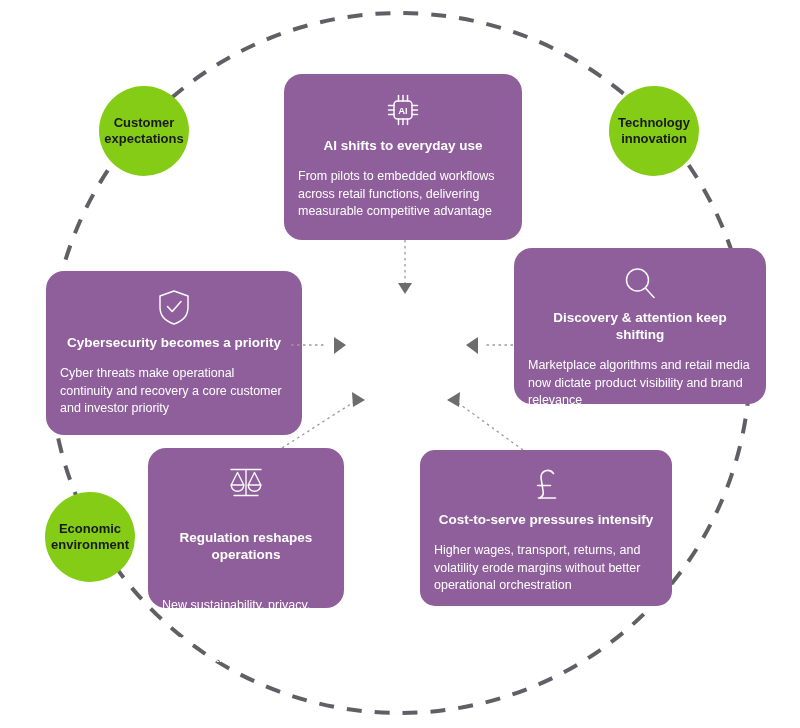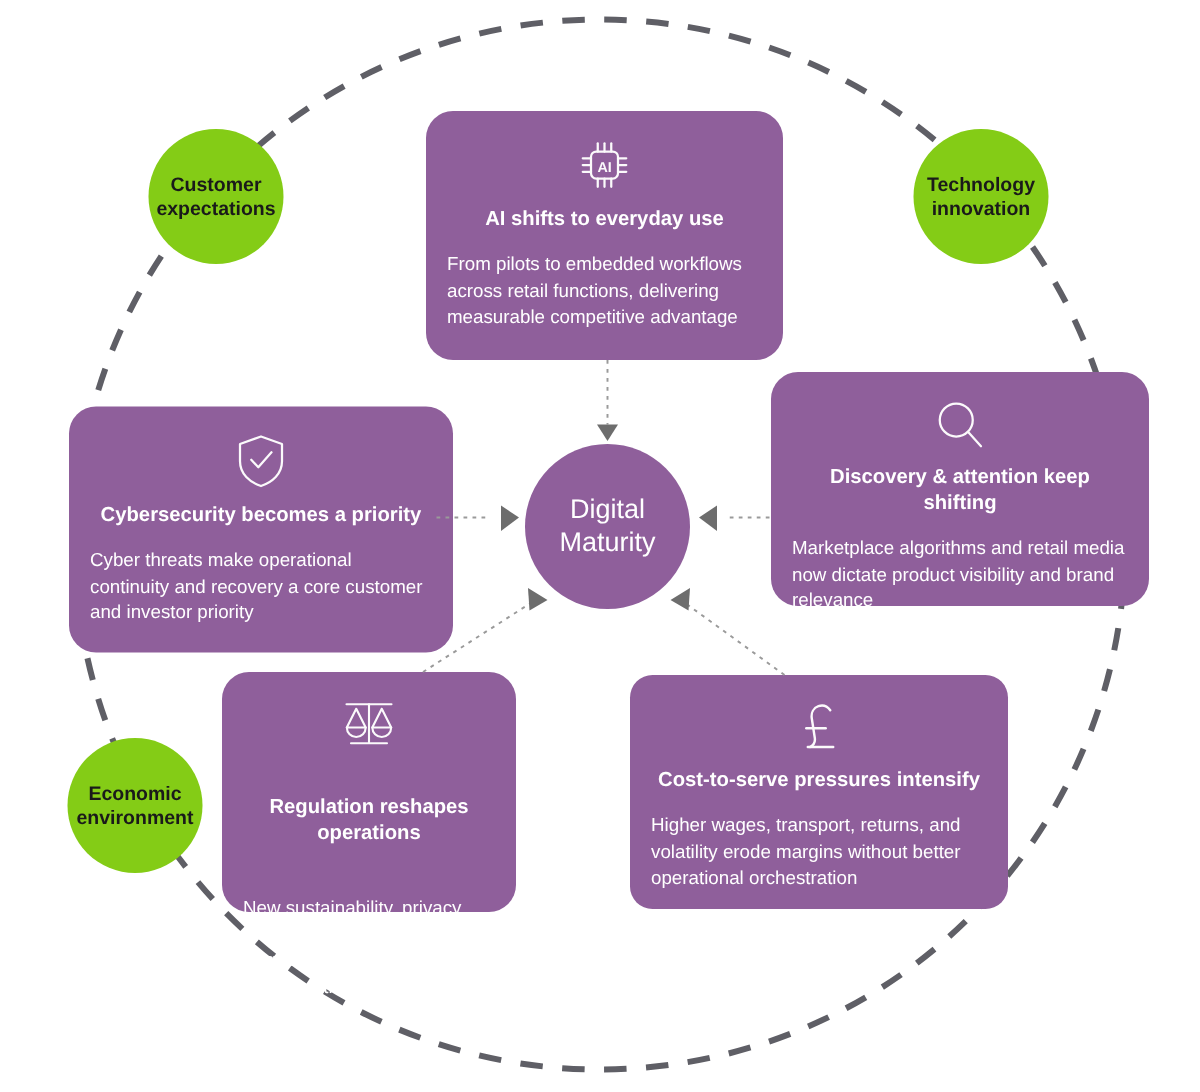--- a/index.html
+++ b/index.html
@@ -233,20 +233,14 @@
     </g>
     <g fill="#6d6d6d" stroke="none">
       <polygon points="398,283 412,283 405,294"></polygon>
       <polygon points="334,337 334,354 346,345"></polygon>
       <polygon points="478,337 478,354 466,345"></polygon>
       <polygon points="352,392 365,400 353,407"></polygon>
       <polygon points="460,392 447,400 459,407"></polygon>
     </g>
   </svg>
 
-  <div id="center-hub">
-    <div>
-      <span>Digital</span>
-      <span>Maturity</span>
-    </div>
-  </div>
 
 </div>
 
 </body></html>

